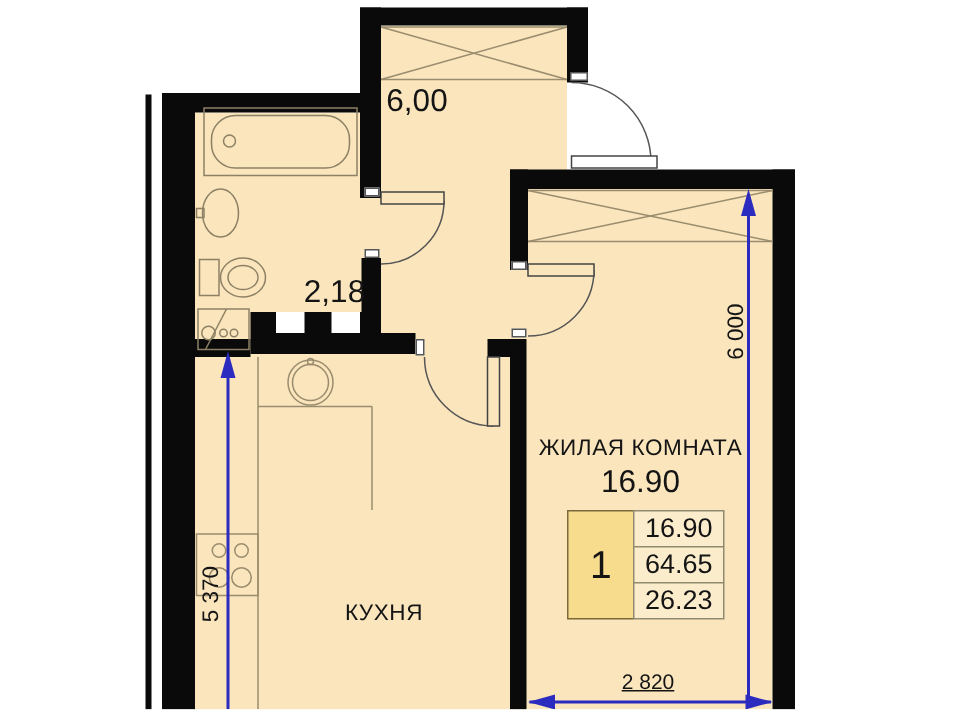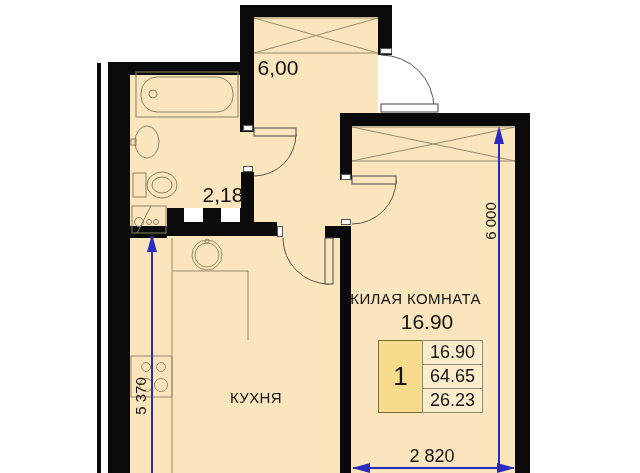--- a/index.html
+++ b/index.html
@@ -4,21 +4,21 @@
 <style>
   html,body{margin:0;padding:0;background:#fff;}
   #plan{position:relative;width:568px;height:473px;background:#ffffff;overflow:hidden;
         font-family:"Liberation Sans",sans-serif;color:#141414;}
   .floor{position:absolute;background:#FAE5BC;}
   .wall{position:absolute;background:#0a0a0a;}
   .gap{position:absolute;background:#ffffff;}
   .jamb{position:absolute;background:#ffffff;border:1px solid #555;box-sizing:border-box;}
   .lbl{position:absolute;text-align:center;white-space:nowrap;line-height:1.1;}
   .big{font-size:21px;}
-  .mid{font-size:18px;}
+  .mid{font-size:14px;text-decoration:underline;}
   .room{font-size:15px;letter-spacing:.4px;}
   .dim{font-size:15px;color:#141414;}
   .rot{transform:rotate(-90deg);transform-origin:center center;}
   svg{position:absolute;left:0;top:0;}
   .cell{position:absolute;box-sizing:border-box;display:flex;align-items:center;justify-content:center;}
   .cell-key{background:#F7DC8E;border:1px solid #7a6a3a;font-size:26px;}
   .cell-val{background:#FBEDCB;border:1px solid #8f8a70;font-size:18px;}
 </style>
 </head>
 <body>
@@ -148,23 +148,23 @@
 
     <g stroke="#2b2bbf" fill="#2b2bbf">
       <line x1="353" y1="468" x2="514" y2="468" stroke-width="2"></line>
       <polygon points="352,468 370,463 370,473" stroke="none"></polygon>
       <polygon points="515,468 497,463 497,473" stroke="none"></polygon>
     </g>
   </svg>
 
   <div class="lbl big" style="left:243px;top:56px;width:70px;">6,00</div>
   <div class="lbl big" style="left:188px;top:183px;width:70px;">2,18</div>
-  <div class="lbl room" style="left:333px;top:291px;width:160px;">ЖИЛАЯ КОМНАТА</div>
+  <div class="lbl room" style="left:347px;top:291px;width:160px;">ЖИЛАЯ КОМНАТА</div>
   <div class="lbl big" style="left:377px;top:310px;width:100px;">16.90</div>
-  <div class="lbl room" style="left:196px;top:390px;width:120px;">КУХНЯ</div>
+  <div class="lbl room" style="left:196px;top:401px;width:120px;">КУХНЯ</div>
 
   <div class="lbl dim rot" style="left:451px;top:213px;width:80px;height:16px;">6 000</div>
   <div class="lbl dim rot" style="left:101px;top:388px;width:80px;height:16px;">5 370</div>
   <div class="lbl mid" style="left:382px;top:447px;width:100px;">2 820</div>
 
   <div>
     <div class="cell cell-key" style="left:378px;top:340px;width:45px;height:73px;">1</div>
     <div class="cell cell-val" style="left:422px;top:340px;width:61px;height:25px;">16.90</div>
     <div class="cell cell-val" style="left:422px;top:364px;width:61px;height:25px;">64.65</div>
     <div class="cell cell-val" style="left:422px;top:388px;width:61px;height:25px;">26.23</div>

